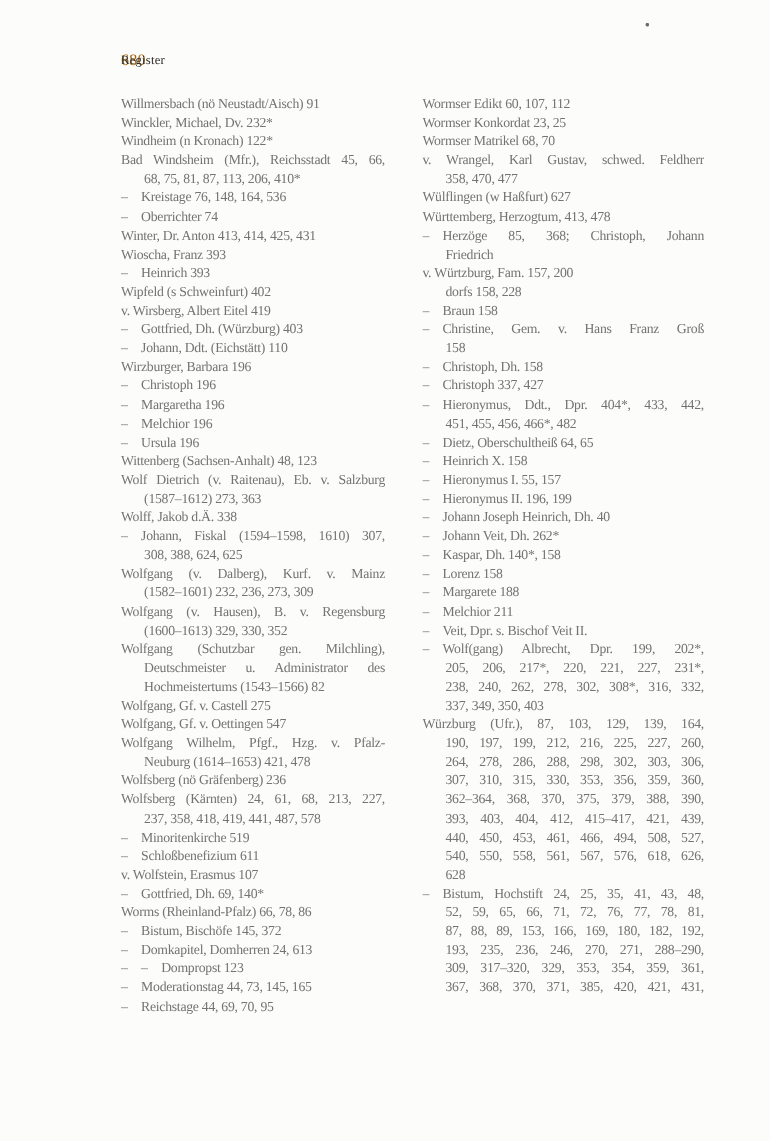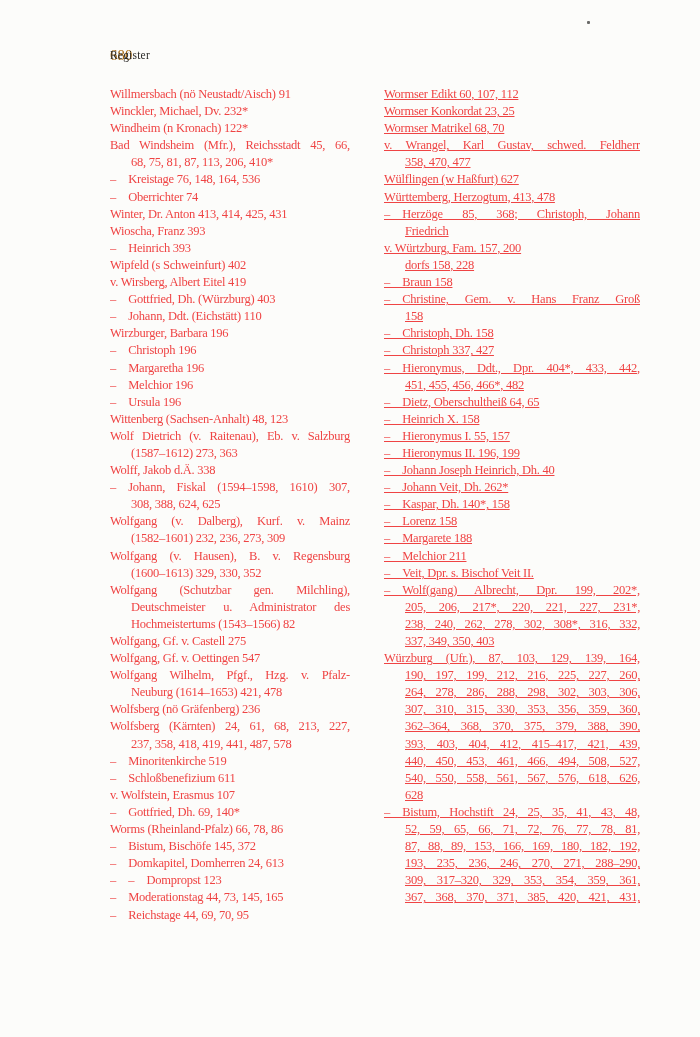--- a/index.html
+++ b/index.html
@@ -24,24 +24,24 @@
     position:absolute;left:0;right:0;top:2px;text-align:left;
     font-size:11.5px;letter-spacing:.2px;color:#2a2927;
   }
   .scan-dot{
     position:absolute;left:587px;top:21px;width:3px;height:3px;
     background:#6a6a68;border-radius:1px;font-size:0;overflow:hidden;color:transparent;
   }
   .col{
     position:absolute;top:86px;
     font-size:12.5px;letter-spacing:-0.25px;line-height:17.1px;
-    color:#ef4444;
+    color:#737373;
   }
   .col-left{left:110px;width:240px;}
-  .col-right{left:384px;width:256px;text-decoration:underline;}
+  .col-right{left:384px;width:256px;}
   .line{height:17.1px;overflow:hidden;white-space:nowrap;text-align:left;}
   .line.ind{padding-left:21px;}
   .line.just{white-space:normal;text-align:justify;text-align-last:justify;}
 </style>
 </head>
 <body>
 
 <div class="page">
   <div class="header">
     <span class="page-number">680</span>

